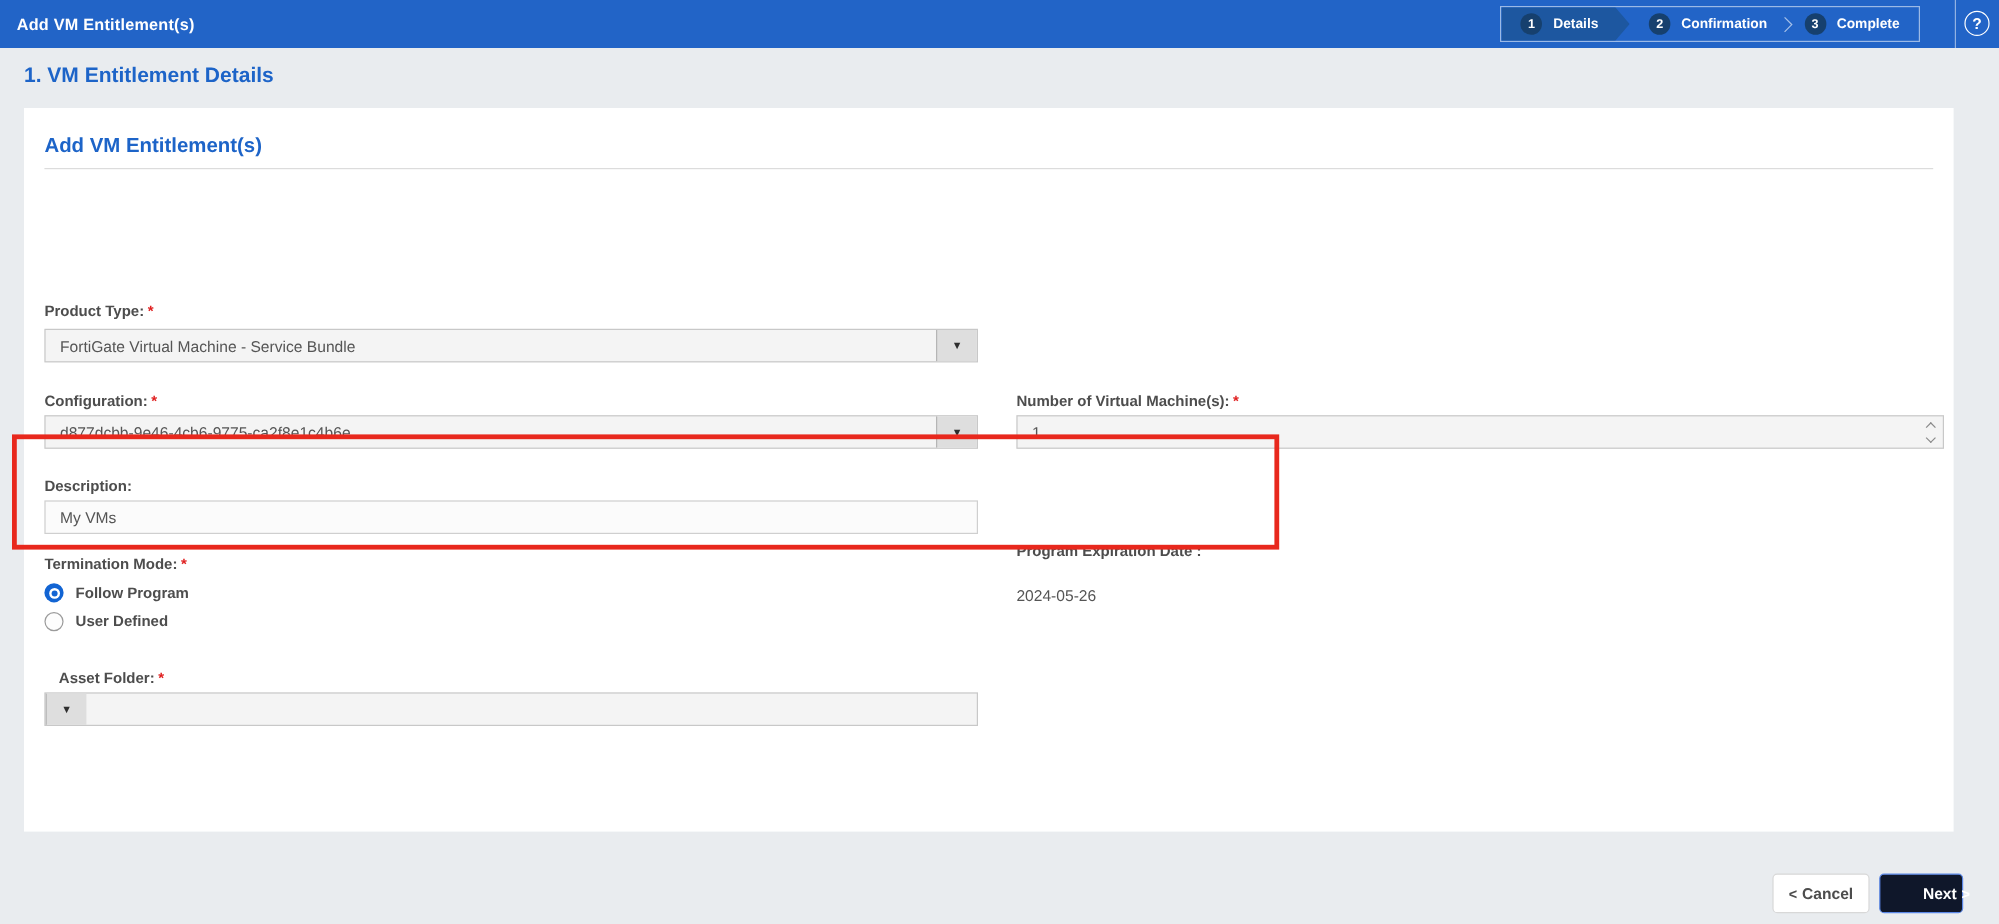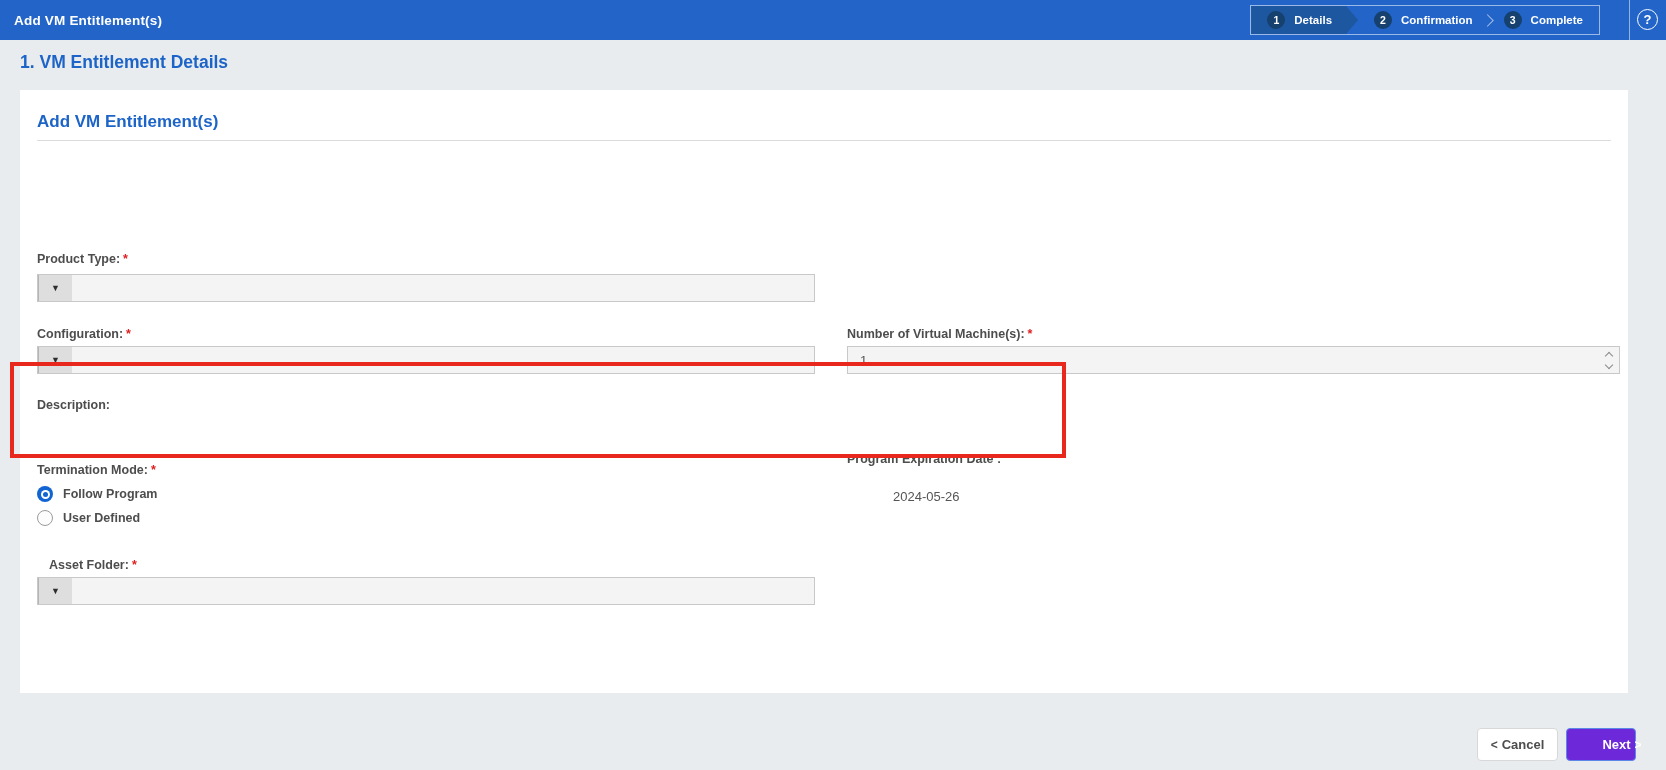--- a/index.html
+++ b/index.html
@@ -140,21 +140,21 @@
 
   
   .btn-cancel {
     position:absolute; left:1477px; top:728px; width:81px; height:33px;
     background:#fff; border:1px solid #d8d8d8; border-radius:4px;
     display:flex; align-items:center; justify-content:center; gap:4px;
     font-size:13px; color:#4d4d4d; font-weight:bold; cursor:pointer;
   }
   .btn-next {
     position:absolute; left:1566px; top:728px; width:70px; height:33px;
-    background:#6d28d9; border:1px solid #5b87e6; border-radius:4px;
+    background:#0f172a; border:1px solid #5b87e6; border-radius:4px;
     display:flex; align-items:center; justify-content:center; gap:4px;
     font-size:13px; color:#fff; font-weight:bold; cursor:pointer;padding-left:42px;
   }
   .chev-glyph { font-size:12px; font-weight:bold; }
 </style>
 </head>
 <body>
 
 <div class="header">
   <div class="header-title">Add VM Entitlement(s)</div>
@@ -184,43 +184,48 @@
 <div class="page-heading">1. VM Entitlement Details</div>
 
 <div class="card">
   <div class="card-title">Add VM Entitlement(s)</div>
   <div class="card-hr"></div>
 
   <div class="field-label" style="left:17px; top:162px;">
     <span>Product Type:</span><span class="req">*</span>
   </div>
   <div class="dropdown" style="left:17px; top:184px; width:778px;">
+    <span class="dropdown-value">FortiGate Virtual Machine - Service Bundle</span>
     <span class="dropdown-btn">▼</span>
   </div>
 
   <div class="field-label" style="left:17px; top:237px;">
     <span>Configuration:</span><span class="req">*</span>
   </div>
   <div class="dropdown" style="left:17px; top:256px; width:778px;">
+    <span class="dropdown-value">d877dcbb-9e46-4cb6-9775-ca2f8e1c4b6e</span>
     <span class="dropdown-btn">▼</span>
   </div>
 
   <div class="field-label" style="left:827px; top:237px;">
     <span>Number of Virtual Machine(s):</span><span class="req">*</span>
   </div>
   <div class="number-input" style="left:827px; top:256px; width:773px;">
     <span class="input-value">1</span>
     <span class="spinner">
       <span class="spin-up"></span>
       <span class="spin-down"></span>
     </span>
   </div>
 
   <div class="field-label" style="left:17px; top:308px;">
     <span>Description:</span>
+  </div>
+  <div class="text-input" style="left:17px; top:327px; width:778px;">
+    <span class="input-value">My VMs</span>
   </div>
 
   <div class="field-label" style="left:17px; top:288px; top:373px;text-align:center;">
     <span>Termination Mode:</span><span class="req">*</span>
   </div>
   <div class="radio-row" style="left:17px; top:310px; top:396px;">
     <span class="radio-outer checked">
       <span class="radio-mid">
           <span class="radio-dot"></span>
         </span>
@@ -228,21 +233,21 @@
     <span class="radio-label">Follow Program</span>
   </div>
   <div class="radio-row" style="left:17px; top:334px; top:420px;">
     <span class="radio-outer unchecked"></span>
     <span class="radio-label">User Defined</span>
   </div>
 
   <div class="field-label" style="left:827px; top:362px;">
     <span>Program Expiration Date :</span>
   </div>
-  <div class="static-value" style="left:827px; top:399px;margin-left:46px;">2024-05-26</div>
+  <div class="static-value" style="left:827px; top:399px;">2024-05-26</div>
 
   <div class="field-label" style="left:17px; top:468px;margin-left:12px;">
     <span>Asset Folder:</span><span class="req">*</span>
   </div>
   <div class="dropdown" style="left:17px; top:487px; width:778px;">
     <span class="dropdown-btn">▼</span>
   </div>
 </div>
 
 <div class="annotation-box"></div>

